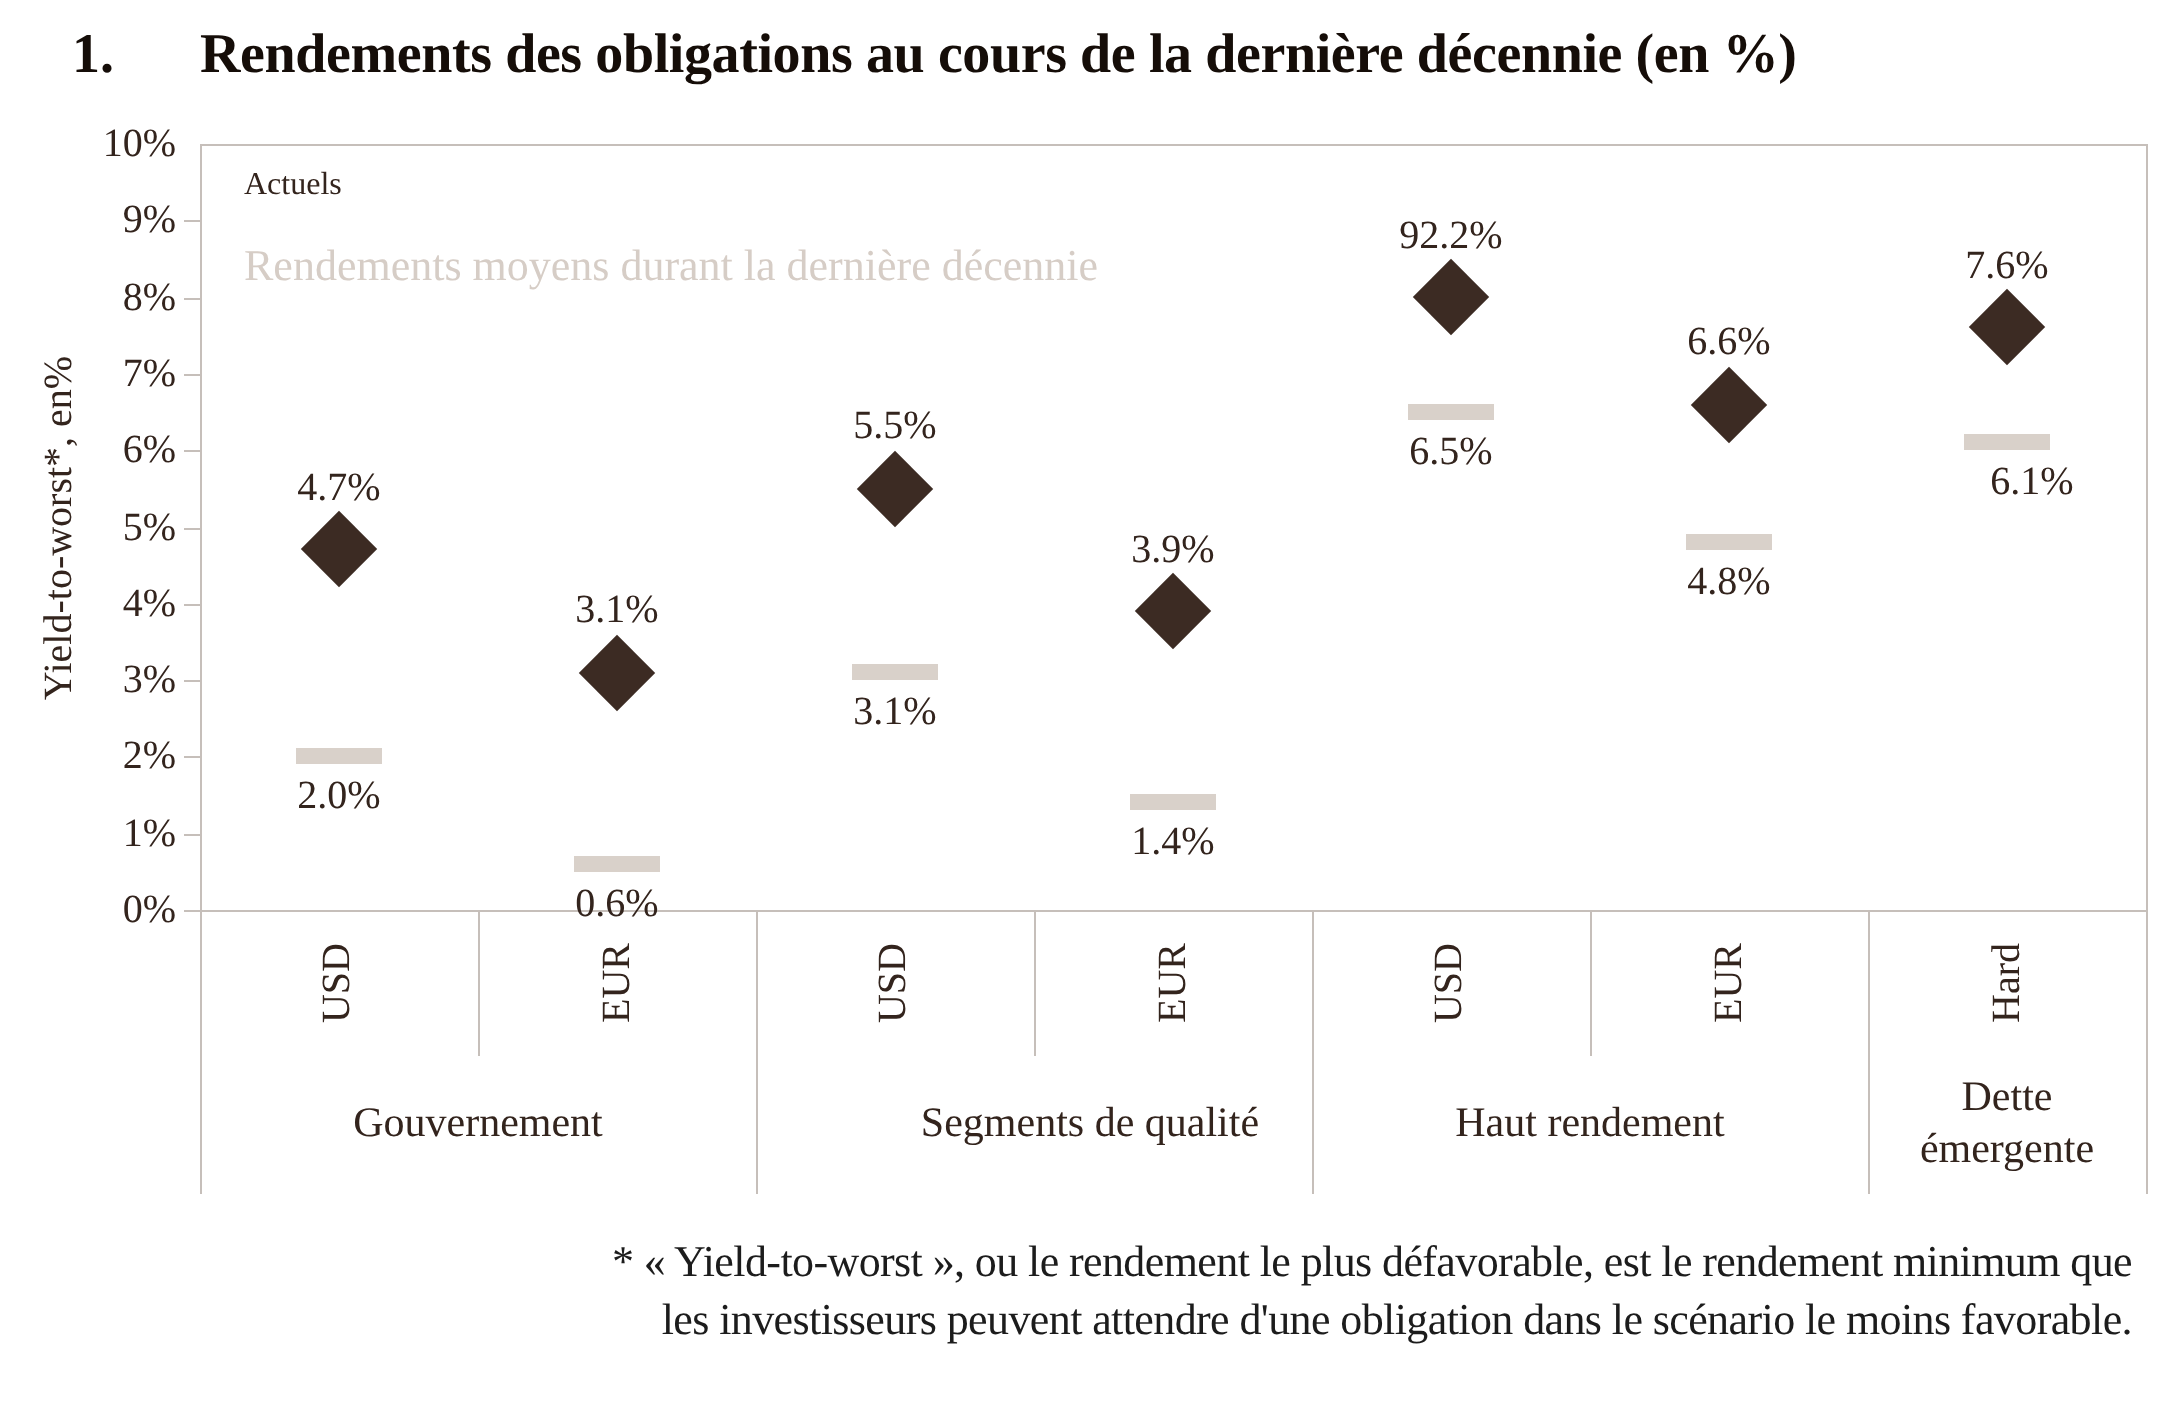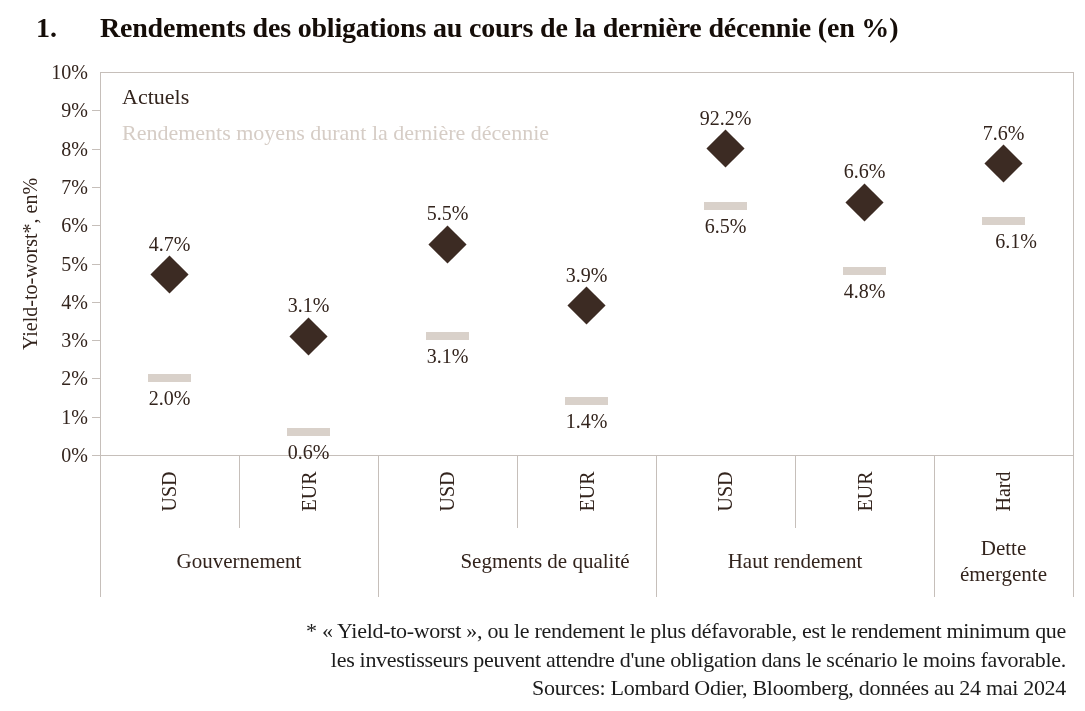--- a/index.html
+++ b/index.html
@@ -11,21 +11,21 @@
   .title-num{position:absolute;left:36px;top:4px;font-size:28px;font-weight:bold;color:#150d08;}
   .title-text{position:absolute;left:100px;top:4px;font-size:28px;font-weight:bold;color:#150d08;letter-spacing:-0.2px;}
   .ylabel{
     position:absolute;left:30px;top:264px;transform:translate(-50%,-50%) rotate(-90deg);
     font-size:20px;color:#33241d;white-space:nowrap;
   }
   
   .vline,.hline{position:absolute;background:#c6bfba;}
   
   #plot{position:absolute;left:100px;top:72px;width:973px;height:383px;}
-  .legend1{position:absolute;left:22px;top:12px;font-size:22px;color:#33241d;}
+  .legend1{position:absolute;left:22px;top:12px;font-size:16px;color:#33241d;}
   .legend2{position:absolute;left:22px;top:48px;font-size:22px;color:#d6cdc6;}
   .ytick-label{position:absolute;left:-64px;width:52px;height:22px;text-align:right;font-size:20px;color:#33241d;line-height:22px;}
   .ytick-mark{position:absolute;left:-8px;width:8px;height:1px;background:#c6bfba;}
   .diamond{position:absolute;width:27px;height:27px;transform:rotate(45deg);}
   .meanbar{position:absolute;width:43px;height:8px;}
   .vlabel{position:absolute;width:96px;text-align:center;font-size:20px;color:#33241d;line-height:22px;}
   
   #xaxis{position:absolute;left:100px;top:455px;width:973px;height:142px;}
   .curr-cell{position:absolute;top:0;height:73px;display:flex;align-items:center;justify-content:center;}
   .curr-cell span{transform:rotate(-90deg);font-size:20px;color:#33241d;white-space:nowrap;}
@@ -136,16 +136,15 @@
       <div class="group-cell" style="left: 278px; width: 278px; margin-left: 28px;">Segments de qualité</div>
       <div class="vline" style="left: 695px; top: 0px; width: 1px; height: 73px;"></div>
       <div class="vline" style="left: 834px; top: 0px; width: 1px; height: 142px;"></div>
       <div class="group-cell" style="left: 834px; width: 139px;">Dette émergente</div>
       <div class="group-cell" style="left: 556px; width: 278px;">Haut rendement</div>
     </div>
 
   <div class="footnote">
     <div>* « Yield-to-worst », ou le rendement le plus défavorable, est le rendement minimum que</div>
     <div>les investisseurs peuvent attendre d'une obligation dans le scénario le moins favorable.</div>
-    <div>Sources: Lombard Odier, Bloomberg, données au 24 mai 2024</div>
   </div>
 
 </div>
 
 </body></html>

